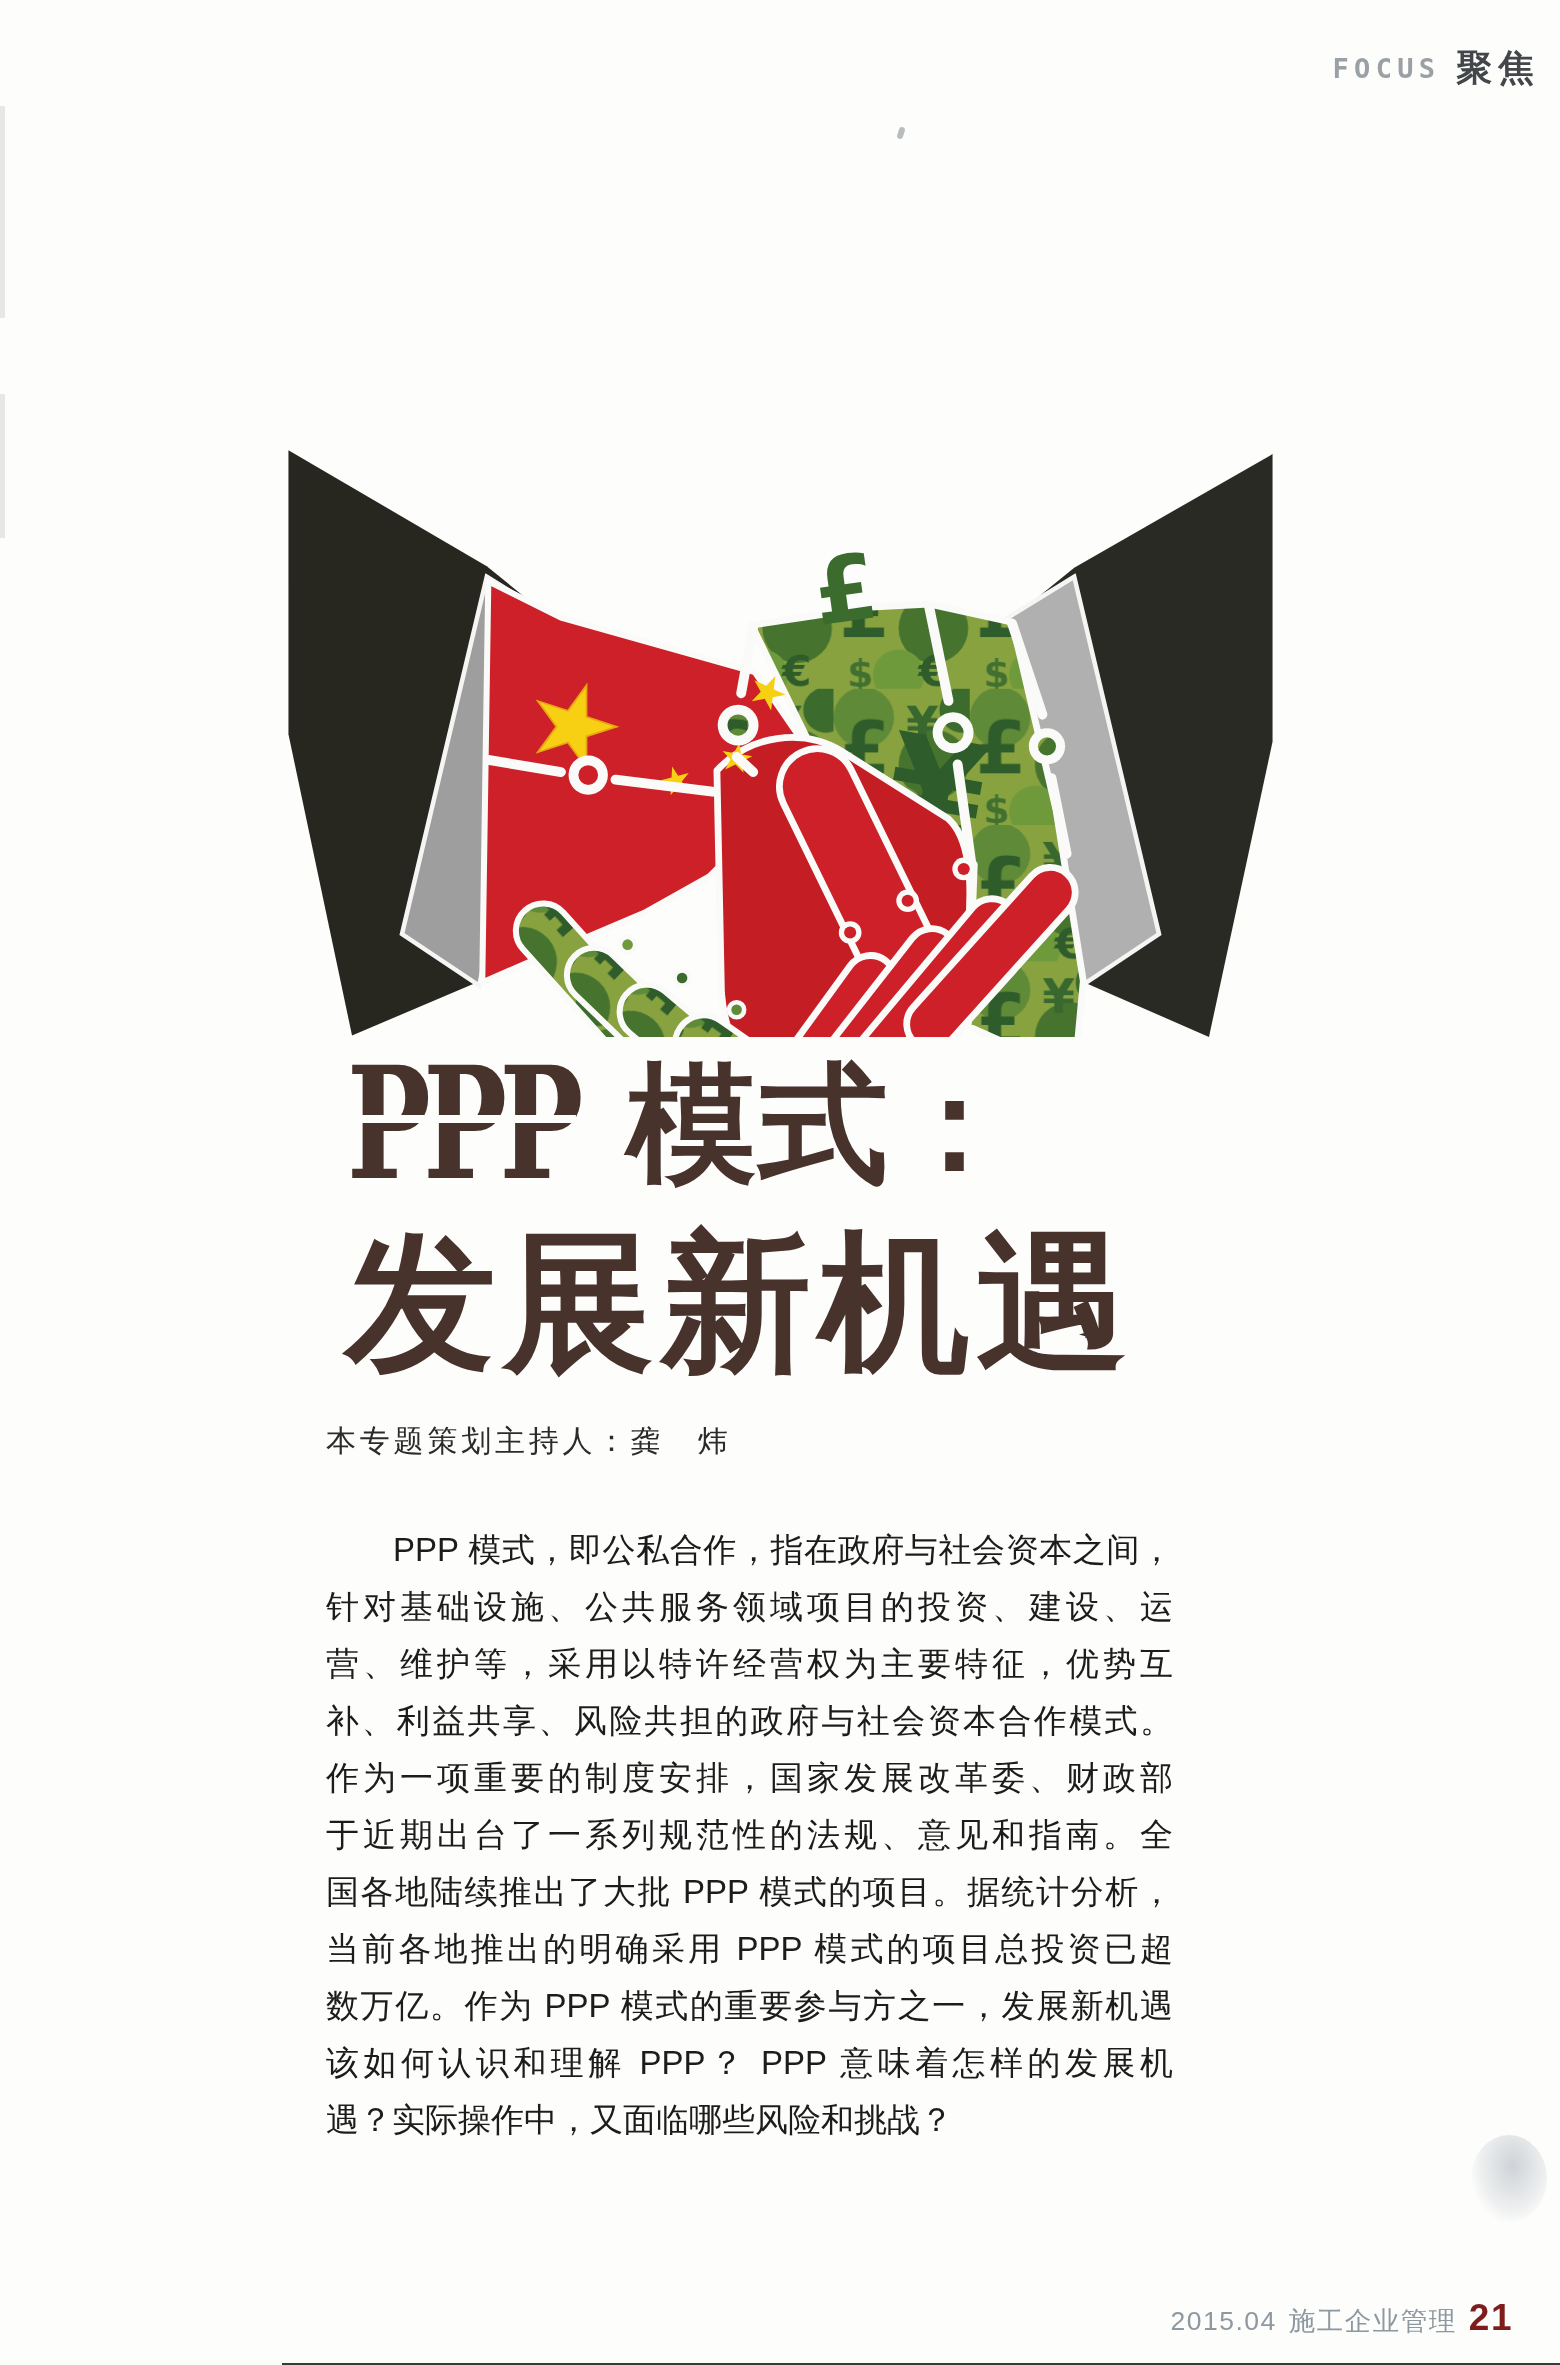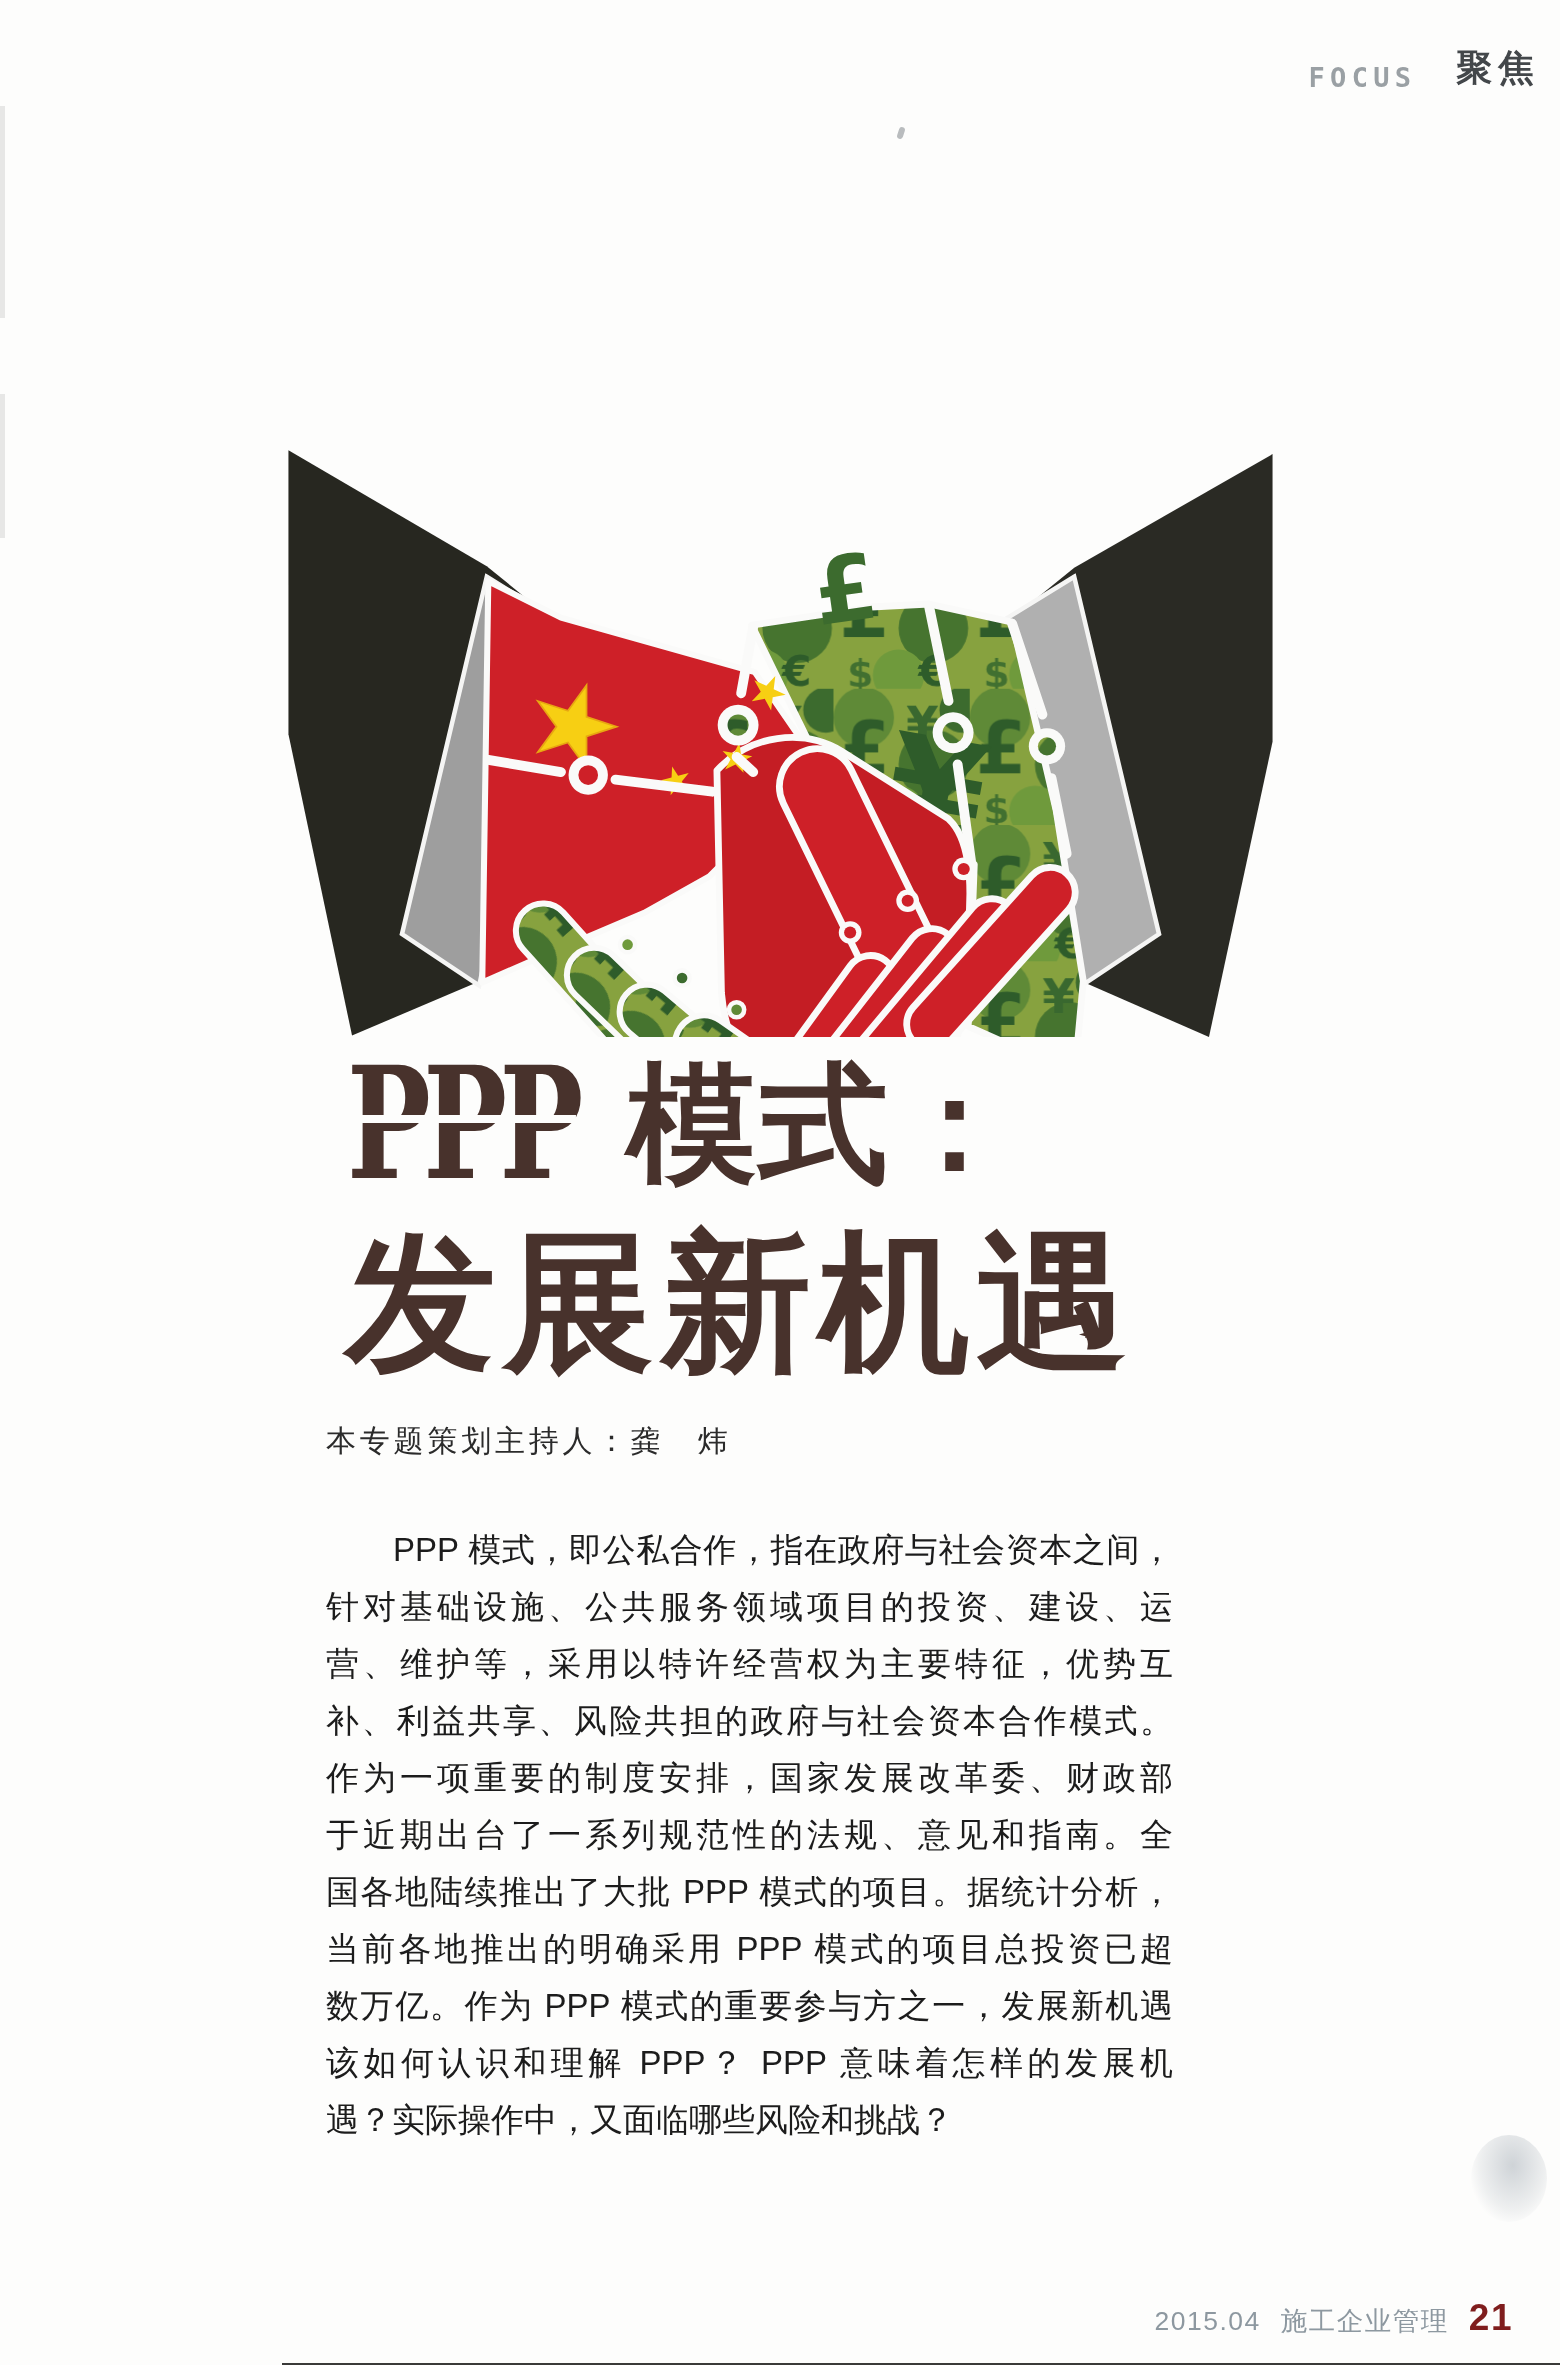--- a/index.html
+++ b/index.html
@@ -6,21 +6,21 @@
   #page{
     position:relative;
     width:1560px;height:2366px;
     background:#fdfdfc;
     overflow:hidden;
     font-family:"Liberation Sans", sans-serif;
   }
   
   .mag-header{
     position:absolute; top:44px; right:19.7px;
-    display:flex; align-items:flex-end; gap:40px;
+    display:flex; align-items:center; gap:16px;
   }
   .focus-en{
     font-family:"DejaVu Sans Mono", monospace;
     font-size:27px; font-weight:bold; letter-spacing:5.3px;
     color:#9aa0a4;
   }
   .focus-zh{
     font-size:36px; font-weight:bold; letter-spacing:6px;
     color:#43474a;
   }
@@ -65,21 +65,21 @@
   .body-line{
     height:57px; line-height:57px;
     text-align:justify; text-align-last:justify;
     white-space:nowrap;
   }
   .body-line.first{ padding-left:67px; box-sizing:border-box; }
   .body-line.last{ text-align-last:left; }
   
   .footer{
     position:absolute; right:47px; top:2297px;
-    display:flex; align-items:baseline; gap:20px;
+    display:flex; align-items:baseline; gap:12px;
   }
   .footer .issue, .footer .mag{
     font-size:26.5px; color:#8d98a0; letter-spacing:1.5px;
   }
   .footer .pagenum{
     font-size:37px; color:#7f1d1d; font-weight:700; letter-spacing:1.5px;
   }
   
   .scan-bottom-line{
     position:absolute; left:282px; right:0; bottom:0; height:3px;

